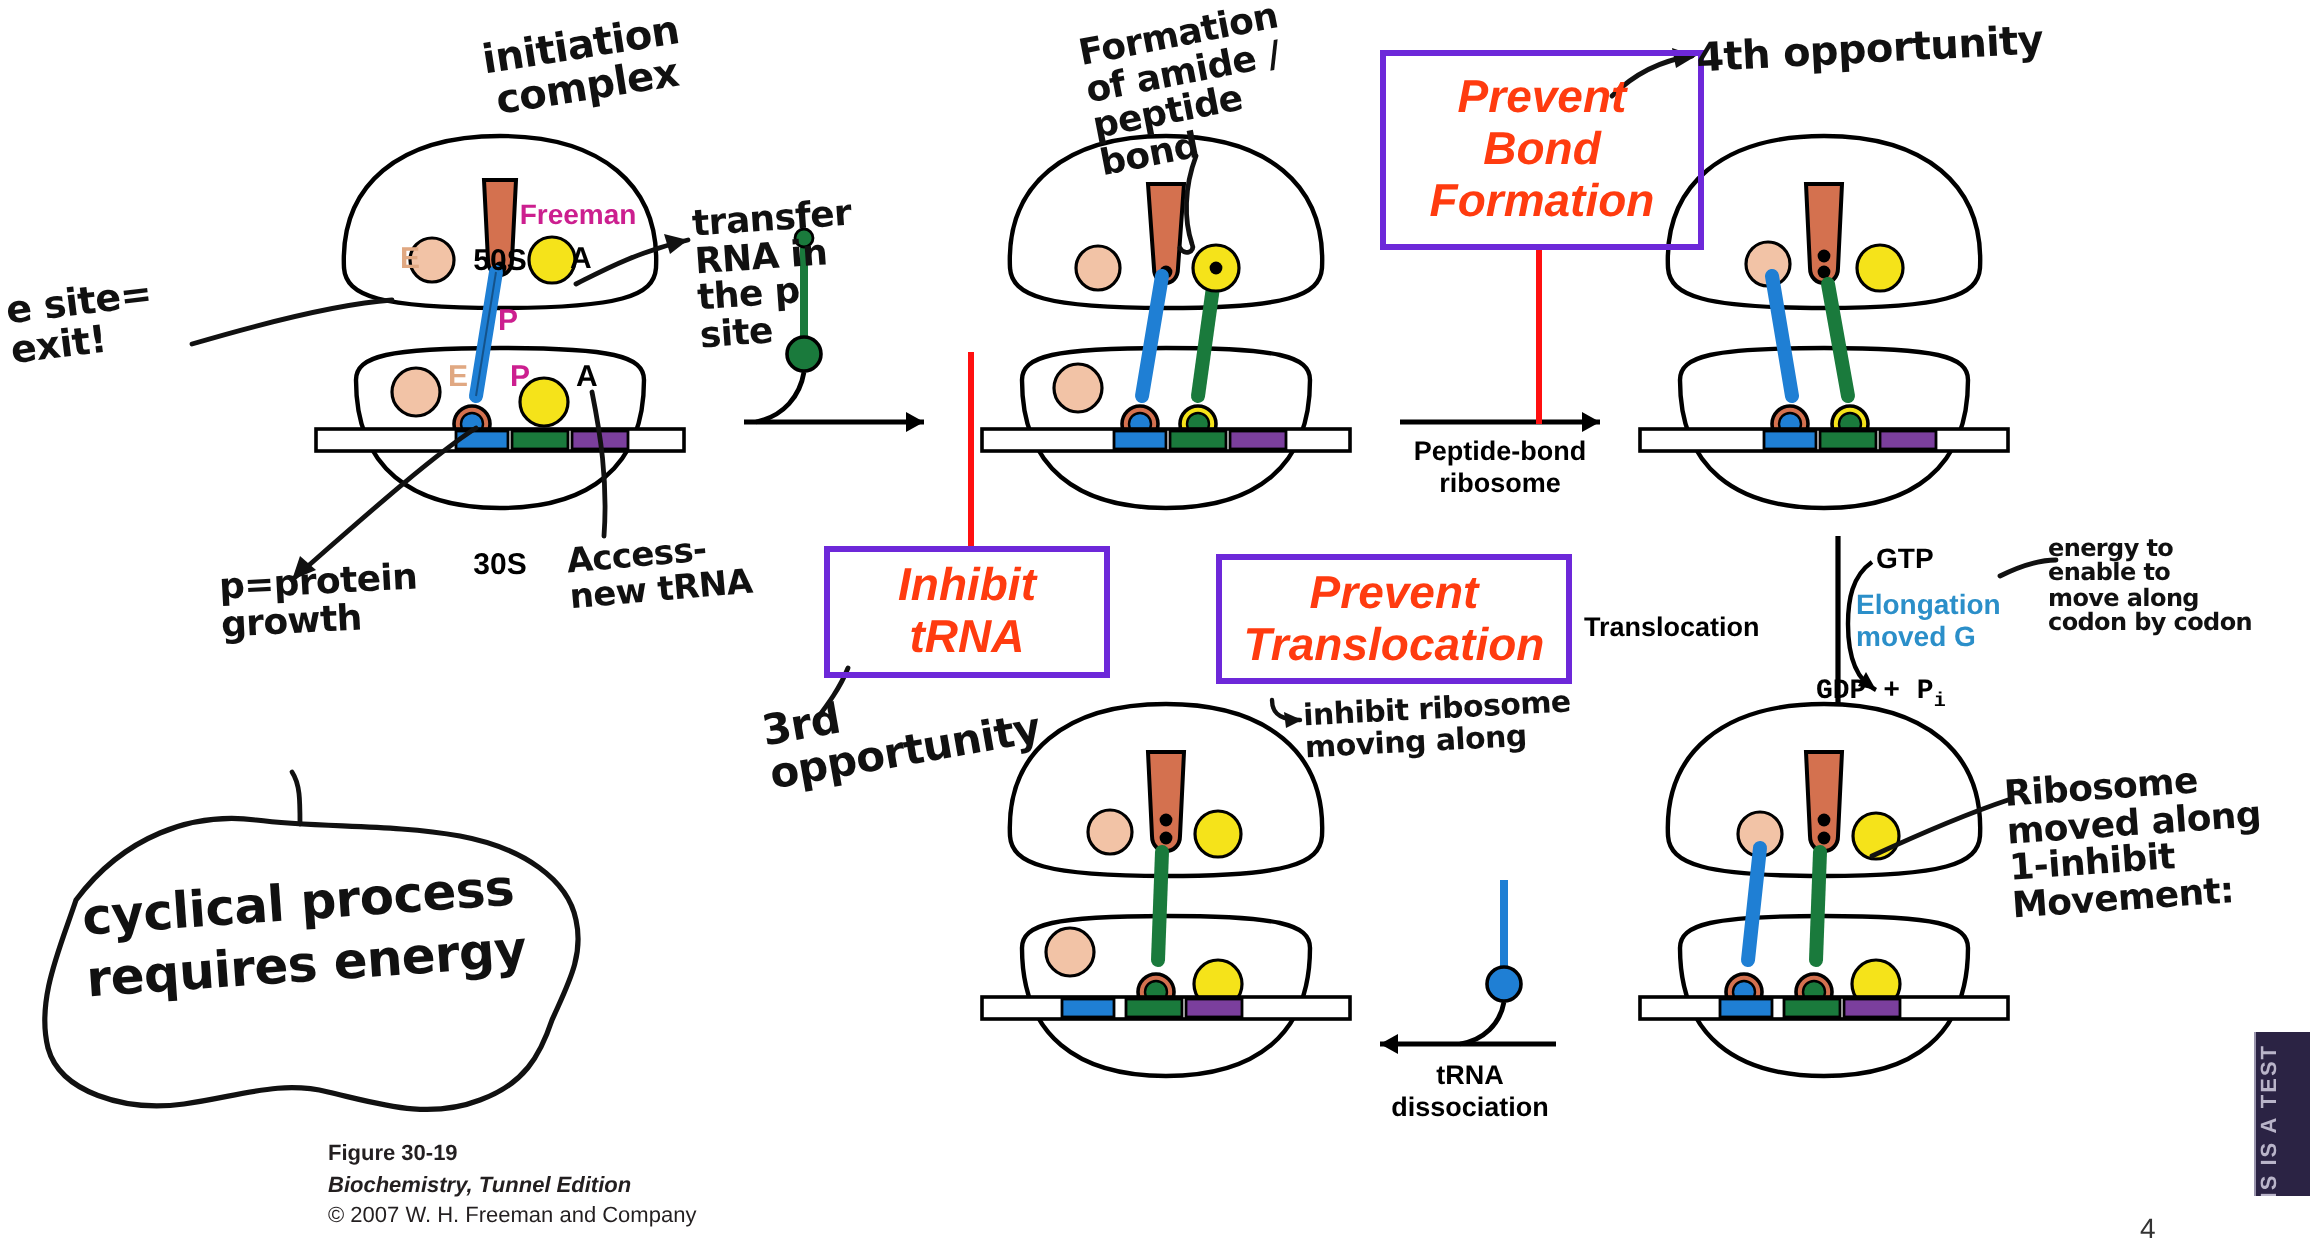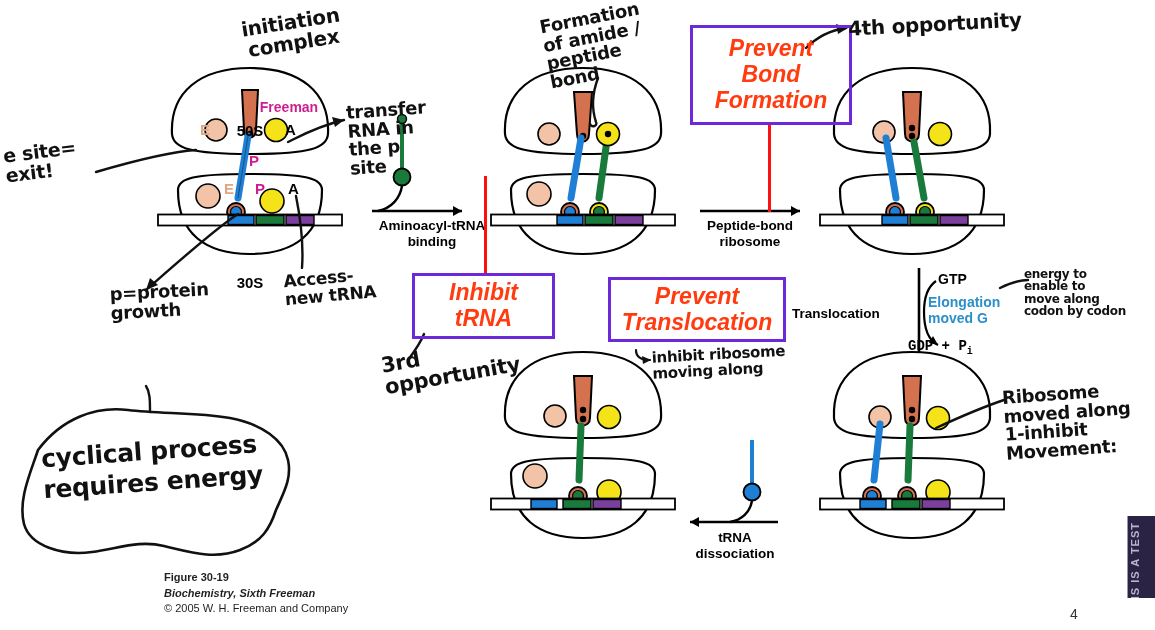--- a/index.html
+++ b/index.html
@@ -298,22 +298,20 @@
   <div class="abs tunnel-label fig-label" style="left:254px; top:99px; width:70px;">Freeman</div>
 
   <div class="abs site-label site-E" style="left:200px; top:121px;">E</div>
   <div class="abs site-label site-A" style="left:285px; top:121px;">A</div>
   <div class="abs site-label site-P" style="left:249px; top:152px;">P</div>
 
   <div class="abs site-label site-E" style="left:224px; top:180px;">E</div>
   <div class="abs site-label site-P" style="left:255px; top:180px;">P</div>
   <div class="abs site-label site-A" style="left:288px; top:180px;">A</div>
 
-  <div class="abs sub-label fig-label" style="left:372px; top:218px; width:120px;">Aminoacyl-tRNA
-binding</div>
   <div class="abs sub-label fig-label" style="left:700px; top:218px; width:100px;">Peptide-bond
 ribosome</div>
   <div class="abs sub-label fig-label" style="left:792px; top:306px; width:106px; text-align:left;">Translocation</div>
   <div class="abs sub-label fig-label" style="left:690px; top:530px; width:90px;">tRNA
 dissociation</div>
 
   <div class="abs gtp-label" style="left:938px; top:271px;">GTP</div>
   <div class="abs ef-label" style="left:928px; top:294px; width:90px;">Elongation
 moved G</div>
   <div class="abs gtp-label" style="left:908px; top:338px;font-family:Liberation Mono, monospace;"><span>GDP + P</span><sub style="font-size:10px;">i</sub></div>
@@ -367,22 +365,22 @@
   <div class="abs hand" style="left:1004px; top:384px; width:140px; font-size:18px; transform:rotate(-4deg);">Ribosome
 moved along
 1-inhibit
 Movement:</div>
 
   <div class="abs hand" style="left:42px; top:436px; width:238px; font-size:25px; transform:rotate(-4deg); line-height:1.22;">cyclical process
 requires energy</div>
 
   <div class="abs credit" style="left:148px; top:570px; width:230px;margin-left:16px;">
     <div class="c1">Figure 30-19</div>
-    <div class="c2">Biochemistry, Sixth Freeman</div>
-    <div class="c3">© 2005 W. H. Freeman and Company</div>
+    <div class="c2">Biochemistry, Tunnel Edition</div>
+    <div class="c3">© 2007 W. H. Freeman and Company</div>
   </div>
 
   <div class="abs page-num" style="left:1070px; top:606px;">4</div>
 
   <div class="abs edge-panel" style="left:1127px; top:516px; width:28px; height:82px;">
     <div class="edge-panel-text">THIS IS A TEST</div>
   </div>
 
 </div>
 

